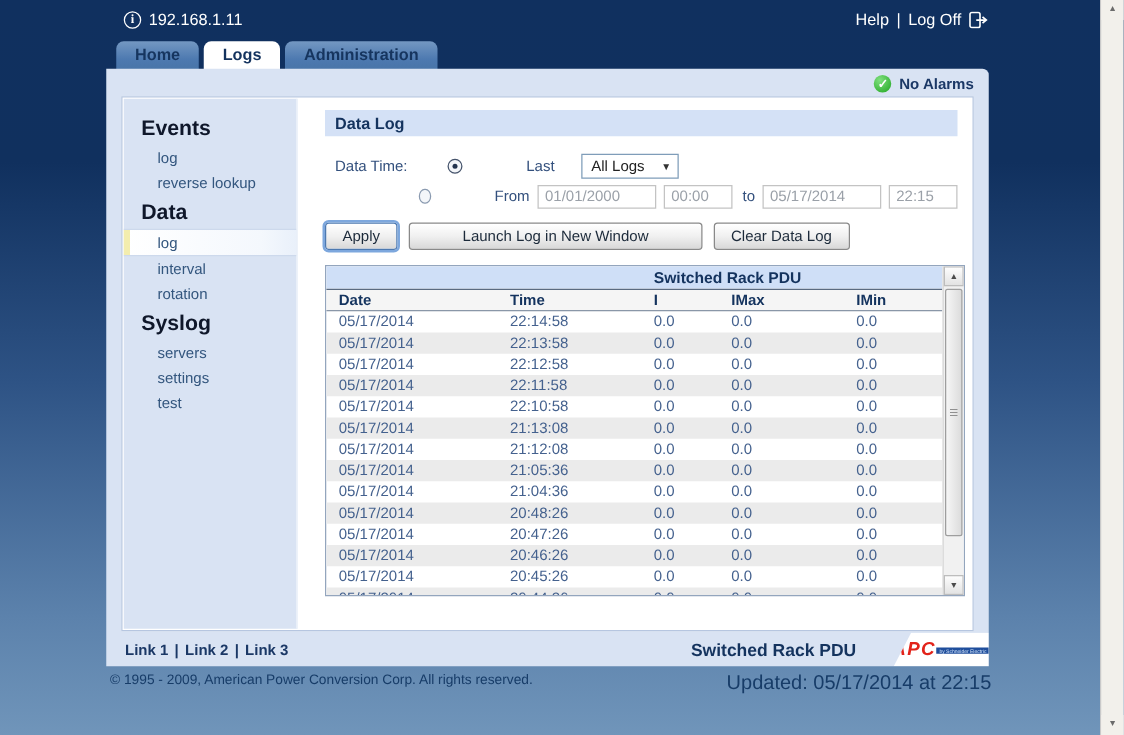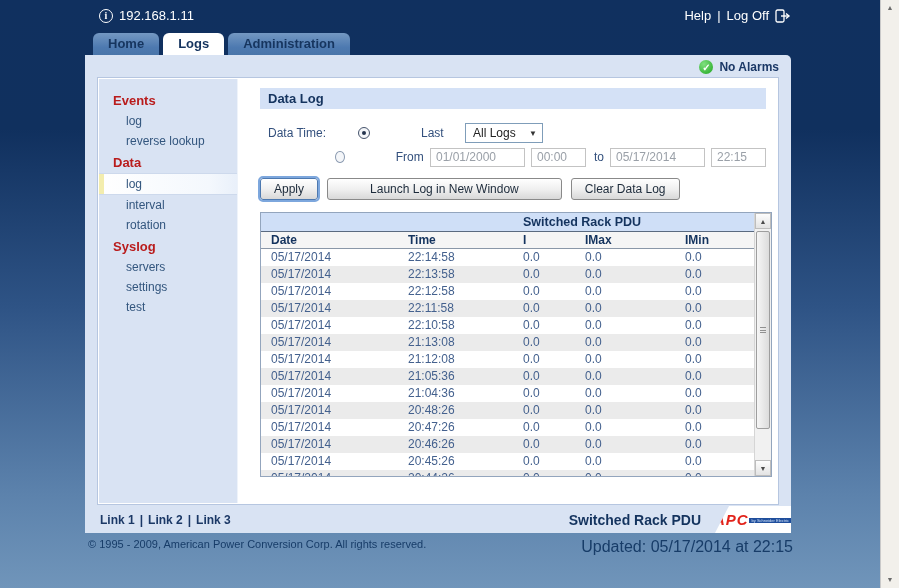--- a/index.html
+++ b/index.html
@@ -21,21 +21,21 @@
     background:linear-gradient(180deg,#7498c2 0%,#4d79b0 45%,#44709f 100%);
     border-radius:6px 6px 0 0; cursor:pointer; white-space:nowrap; }
   .tab.active { background:#ffffff; color:#14335e; }
   
   .card { position:absolute; left:85px; top:55px; width:706px; height:478px; background:#d9e3f3; border-radius:0 5px 0 0; }
   .status-row { position:absolute; top:3px; right:12px; height:18px; display:flex; align-items:center; gap:6px; font-size:12px; font-weight:bold; color:#1b3866; cursor:pointer; }
   .check-icon { width:14px; height:14px; border-radius:50%; background:radial-gradient(circle at 35% 30%,#7fe07f,#1fa51f); color:#fff; font-size:10px; font-weight:bold; display:flex; align-items:center; justify-content:center; }
   .panel { position:absolute; left:12px; top:22px; width:682px; height:428px; background:#ffffff; border:1px solid #b6c6e0; }
   
   .sidebar { position:absolute; left:1px; top:1px; bottom:1px; width:139px; background:#d9e3f3; border-right:1px solid #eef3fa; padding-top:10px; }
-  .side-title { font-size:13px; font-weight:bold; color:#b91c1c; padding:4px 0 3px 14px; }
+  .side-title { font-size:17px; font-weight:bold; color:#0f172a; padding:4px 0 3px 14px; }
   .side-item { font-size:12px; color:#33567e; padding:3px 0 3px 27px; cursor:pointer; position:relative; }
   .side-item.selected { background:linear-gradient(90deg,#ffffff 0%,#f4f8fd 80%,#e9f0fa 100%); border-top:1px solid #cdd9ec; border-bottom:1px solid #cdd9ec; }
   .side-item.selected::before { content:""; position:absolute; left:0; top:0; bottom:0; width:5px; background:#f3edae; }
   
   .main { position:absolute; left:152px; top:0; right:0; bottom:0; padding:10px 12px 0 10px; }
   .page-title { background:#d4e1f6; color:#14335e; font-size:13px; font-weight:bold; padding:3px 8px; height:21px; }
   .form-area { padding:12px 0 0 8px; font-size:12px; color:#33507d; }
   .form-row { display:flex; align-items:center; height:24px; }
   .form-label { width:90px; }
   .radio { width:12px; height:12px; border:1px solid #8a9ab0; border-radius:50%; background:#f4f6f9; display:inline-block; margin-right:6px; position:relative; }
@@ -63,21 +63,21 @@
   .cell { font-size:12px; color:#44618e; line-height:17px; overflow:hidden; white-space:nowrap; }
   .c0 { width:147px; padding-left:10px; } .c1 { width:115px; } .c2 { width:62px; } .c3 { width:100px; } .c4 { flex:1; }
   .head-row .cell { line-height:16px; }
   .tscroll { position:absolute; right:0; top:0; bottom:0; width:17px; background:#f1f1f1; border-left:1px solid #d5d5d5; }
   .sbtn { position:absolute; left:0; right:0; height:16px; background:linear-gradient(180deg,#fdfdfd,#e3e3e3); border:1px solid #bdbdbd; color:#4a4a4a; font-size:7px; text-align:center; line-height:15px; cursor:pointer; }
   .sbtn.up { top:0; } .sbtn.down { bottom:0; }
   .thumb { position:absolute; left:1px; right:1px; top:18px; height:198px; background:linear-gradient(90deg,#f6f6f6,#dcdcdc); border:1px solid #9e9e9e; border-radius:2px; cursor:pointer; }
   .grip { position:absolute; left:3px; right:3px; top:50%; margin-top:-3px; height:6px;
     background:repeating-linear-gradient(180deg,#909090 0,#909090 1px,transparent 1px,transparent 2.5px); }
   
-  .footer-strip { position:absolute; left:0; right:0; bottom:0; height:27px; display:flex; align-items:center; }
+  .footer-strip { position:absolute; left:0; right:0; bottom:0; height:27px; display:flex; align-items:center;gap:16px; }
   .footer-links { padding-left:15px; font-size:12px; font-weight:bold; color:#1b3866; display:flex; gap:5px; }
   .footer-links .lnk { cursor:pointer; }
   .footer-product { margin-left:auto; font-size:14px; font-weight:bold; color:#14335e; padding-right:14px; }
   .apc-corner { width:76px; height:27px; background:#ffffff; clip-path:polygon(14px 0, 100% 0, 100% 100%, 0 100%); display:flex; flex-direction:row; align-items:center; justify-content:center; }
   .apc-logo { color:#e2231a; font-weight:bold; font-style:italic; font-size:15px; line-height:13px; letter-spacing:1px; }
   .apc-sub { background:#1f4e9c; color:#cfe0f7; font-size:4px; line-height:5px; padding:0 3px; margin-top:1px; white-space:nowrap; }
   
   .copyright { position:absolute; left:88px; top:538px; font-size:11px; color:#173c68; }
   .updated { position:absolute; right:106px; top:538px; font-size:16px; color:#173c68; }
   

